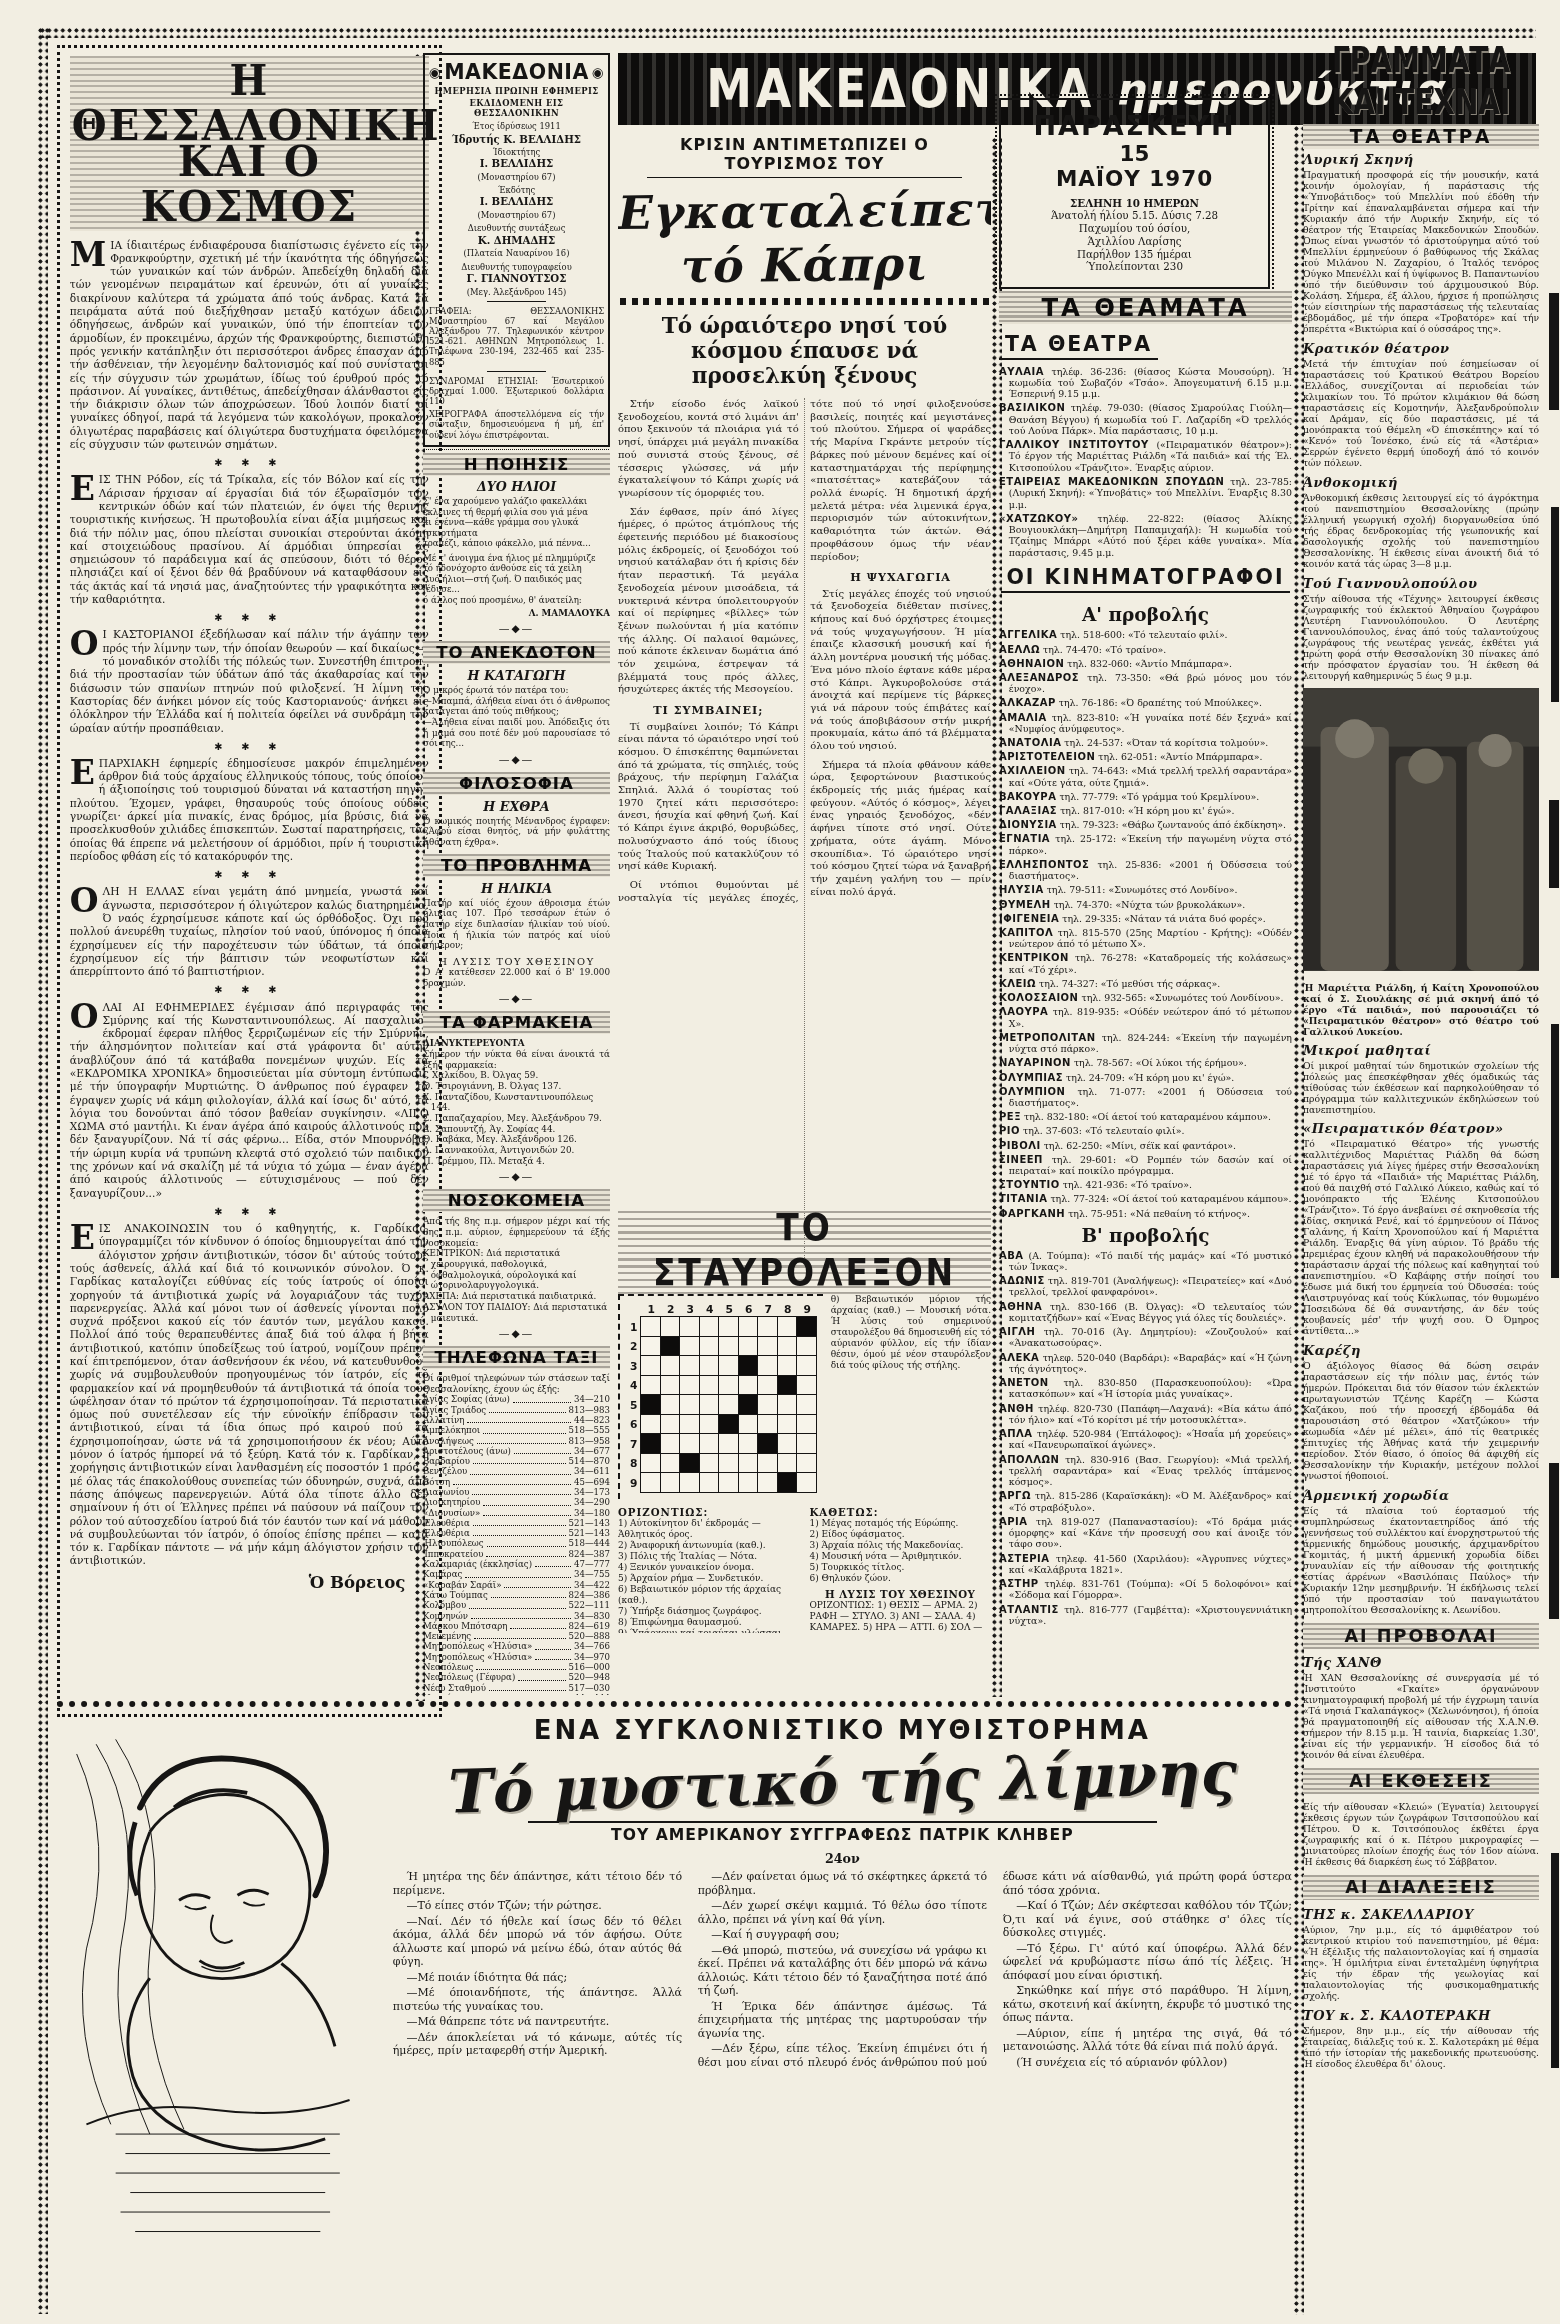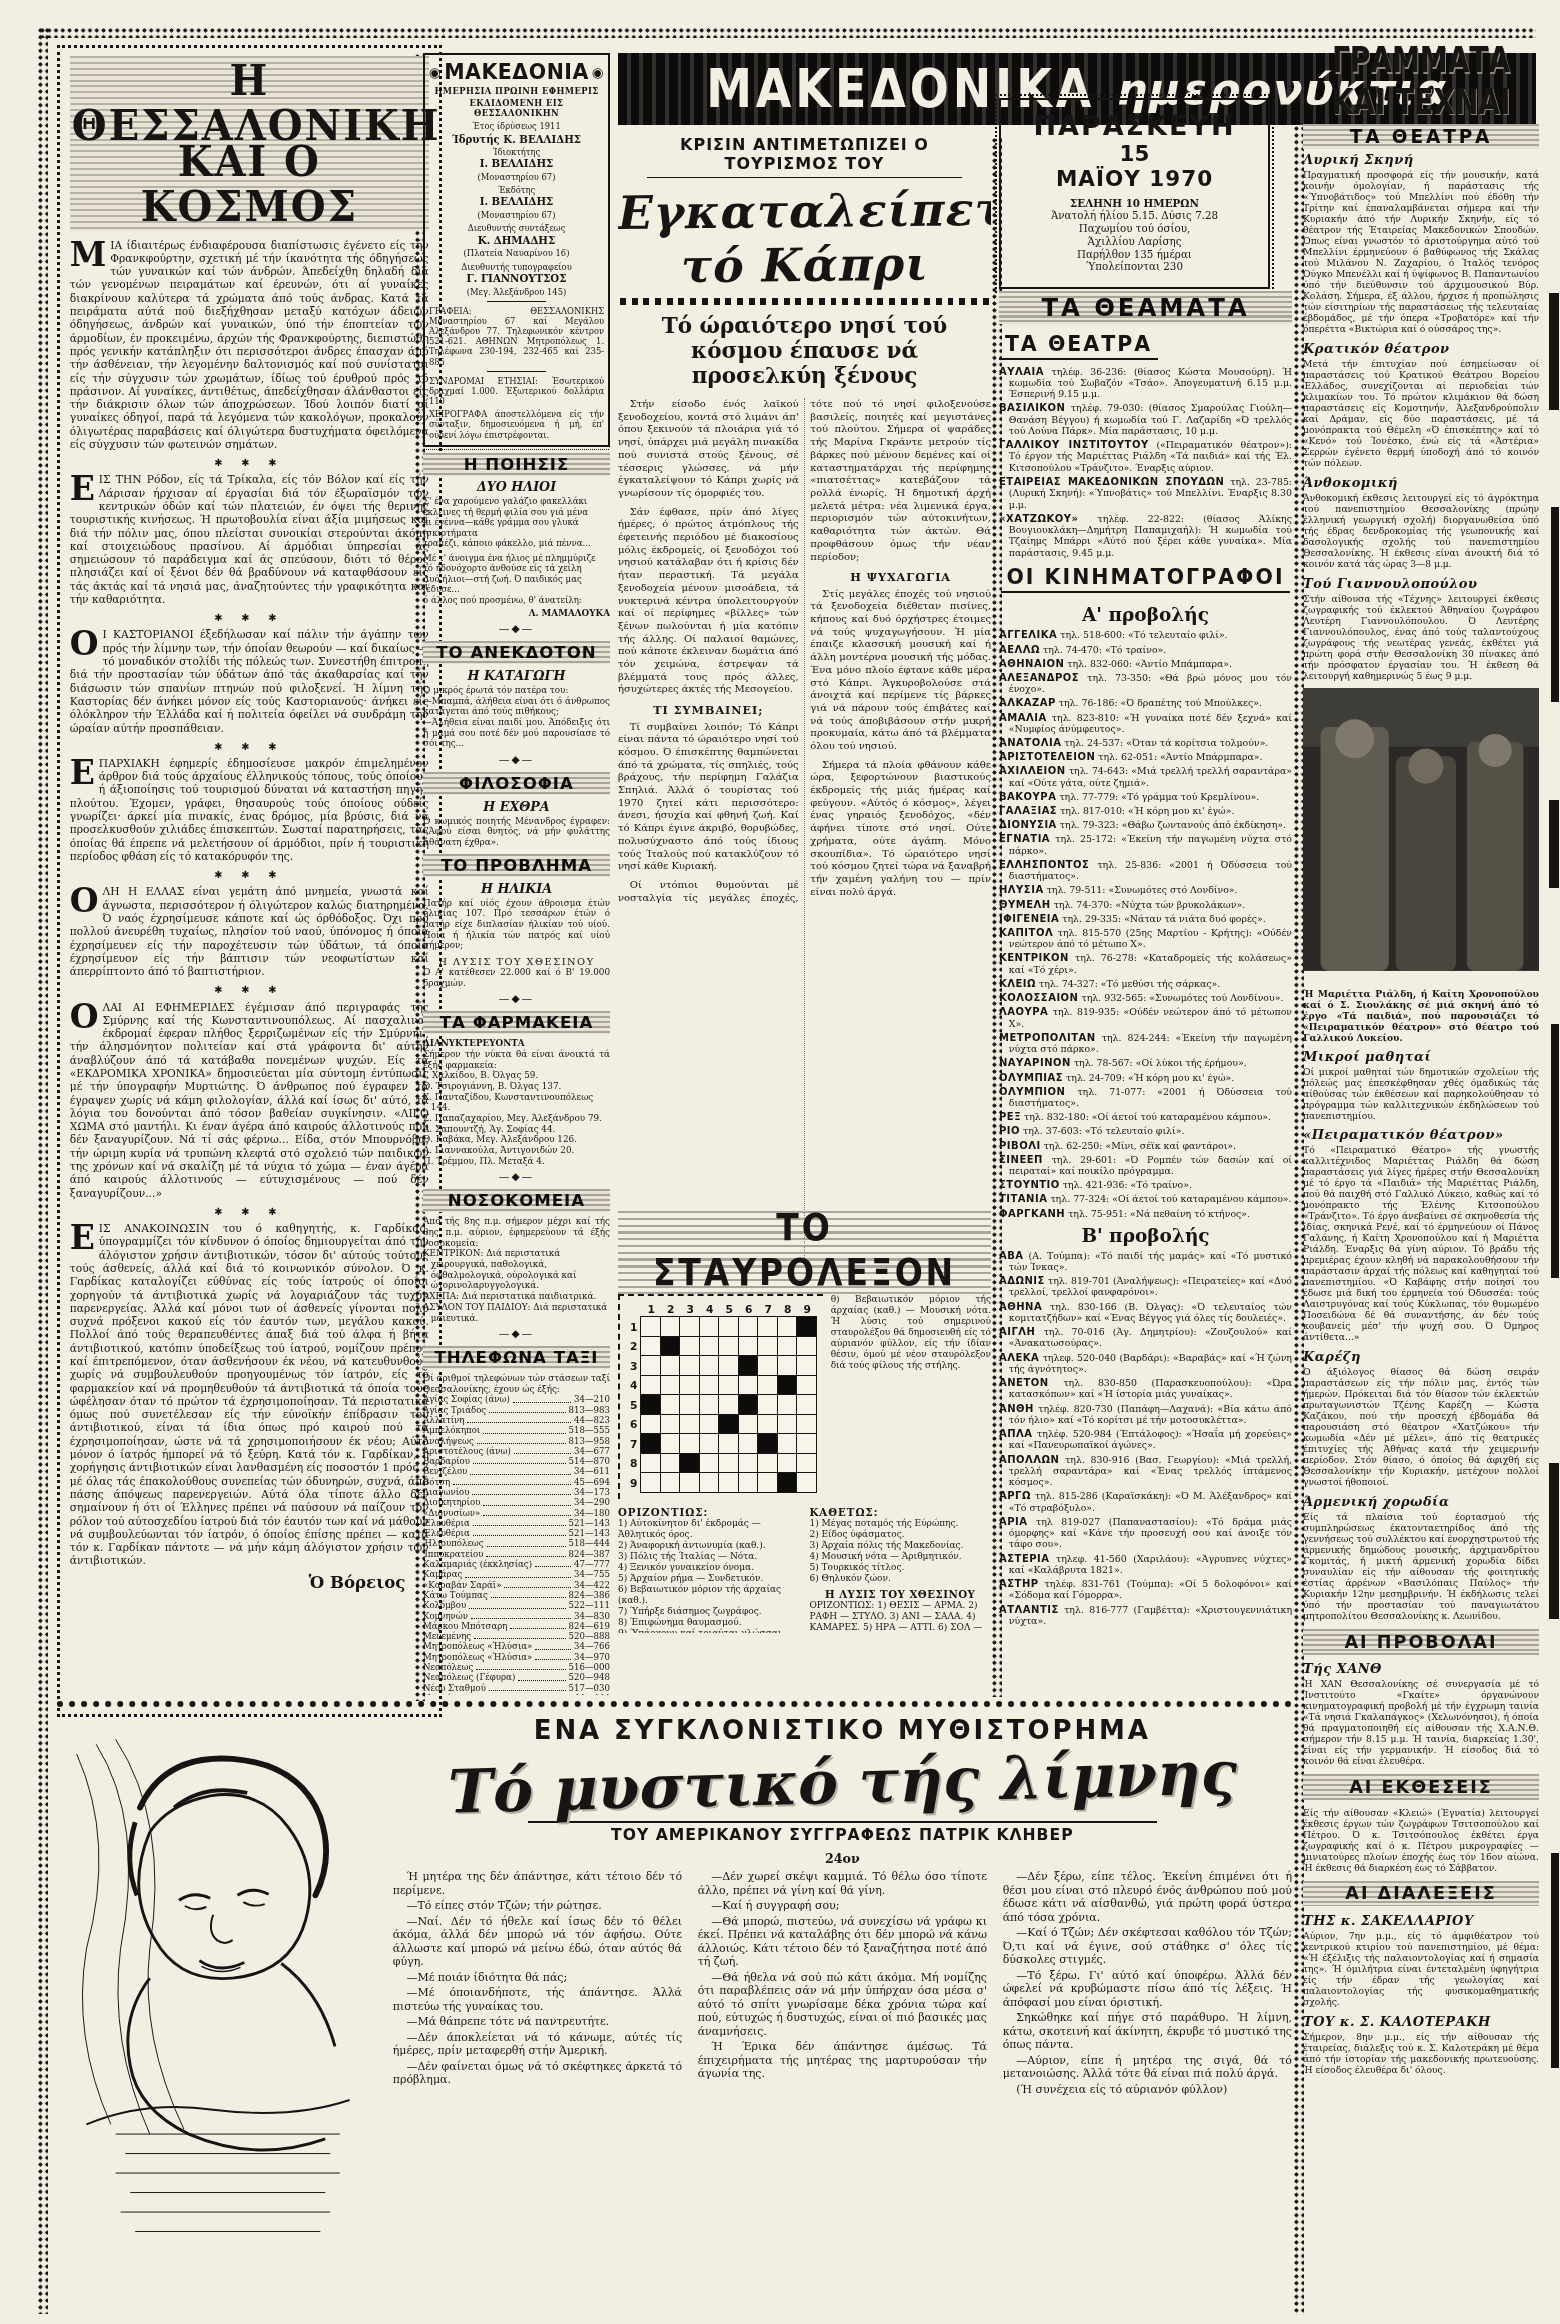--- a/index.html
+++ b/index.html
@@ -111,21 +111,21 @@
               text-shadow:1px 1px 0 #8a857a;}
   .art-sec{margin-bottom:6.8px;}
   .art-h{font-weight:bold;font-style:italic;font-size:13px;letter-spacing:0.5px;margin:3.9px 0 2px;}
   .art-h:empty{display:none;}
   .art-sec.bandy .art-h{font-style:normal;background:repeating-linear-gradient(180deg,#a9a49a 0 2px,#e7e2d4 2px 4.9px);
         text-align:center;font-family:"DejaVu Sans",sans-serif;font-size:17.6px;letter-spacing:2px;
         padding:2.9px 0;margin:7.8px 0 2px;}
   .art-t{font-size:9.2px;line-height:11px;text-align:justify;}
   .art-t:empty{display:none;}
   #photo-wrap{margin:5.9px 0;}
-  #photo-caption{font-size:9.2px;line-height:11px;font-weight:bold;text-align:justify;margin-top:13px;}
+  #photo-caption{font-size:9.2px;line-height:11px;font-weight:bold;text-align:justify;margin-top:7px;}
   
   #novel{position:absolute;left:57px;top:1701px;width:1235px;height:616px;overflow:hidden;
          border-top:6.8px dotted #161514;padding-top:7.8px;}
   #novel-flex{display:flex;gap:13.7px;height:100%;}
   #novel-illus{flex:0 0 322px;}
   #novel-main{flex:1;display:flex;flex-direction:column;}
   #novel-banner{font-family:"DejaVu Sans",sans-serif;font-weight:bold;font-size:26px;letter-spacing:2.9px;
                 text-align:center;}
   #novel-title{font-style:italic;font-weight:bold;font-size:60px;text-align:center;
                transform:rotate(-1.4deg);margin:2px 0 3.9px;
@@ -873,21 +873,20 @@
             <div>—Τό είπες στόν Τζών; τήν ρώτησε.</div>
             <div>—Ναί. Δέν τό ήθελε καί ίσως δέν τό θέλει άκόμα, άλλά δέν μπορώ νά τόν άφήσω. Ούτε άλλωστε καί μπορώ νά μείνω έδώ, όταν αύτός θά φύγη.</div>
             <div>—Μέ ποιάν ίδιότητα θά πάς;</div>
             <div>—Μέ όποιανδήποτε, τής άπάντησε. Άλλά πιστεύω τής γυναίκας του.</div>
             <div>—Μά θάπρεπε τότε νά παντρευτήτε.</div>
             <div>—Δέν άποκλείεται νά τό κάνωμε, αύτές τίς ήμέρες, πρίν μεταφερθή στήν Άμερική.</div>
             <div>—Δέν φαίνεται όμως νά τό σκέφτηκες άρκετά τό πρόβλημα.</div>
             <div>—Δέν χωρεί σκέψι καμμιά. Τό θέλω όσο τίποτε άλλο, πρέπει νά γίνη καί θά γίνη.</div>
             <div>—Καί ή συγγραφή σου;</div>
             <div>—Θά μπορώ, πιστεύω, νά συνεχίσω νά γράφω κι έκεί. Πρέπει νά καταλάβης ότι δέν μπορώ νά κάνω άλλοιώς. Κάτι τέτοιο δέν τό ξαναζήτησα ποτέ άπό τή ζωή.</div>
-            <div>—Θά ήθελα νά σού πώ κάτι άκόμα. Μή νομίζης ότι παραβλέπεις σάν νά μήν ύπήρχαν όσα μέσα σ' αύτό τό σπίτι γνωρίσαμε δέκα χρόνια τώρα καί πού, εύτυχώς ή δυστυχώς, είναι οί πιό βασικές μας άναμνήσεις.</div>
             <div>Ή Έρικα δέν άπάντησε άμέσως. Τά έπιχειρήματα τής μητέρας της μαρτυρούσαν τήν άγωνία της.</div>
             <div>—Δέν ξέρω, είπε τέλος. Έκείνη έπιμένει ότι ή θέσι μου είναι στό πλευρό ένός άνθρώπου πού μού έδωσε κάτι νά αίσθανθώ, γιά πρώτη φορά ύστερα άπό τόσα χρόνια.</div>
             <div>—Καί ό Τζών; Δέν σκέφτεσαι καθόλου τόν Τζών; Ό,τι καί νά έγινε, σού στάθηκε σ' όλες τίς δύσκολες στιγμές.</div>
             <div>—Τό ξέρω. Γι' αύτό καί ύποφέρω. Άλλά δέν ώφελεί νά κρυβώμαστε πίσω άπό τίς λέξεις. Ή άπόφασί μου είναι όριστική.</div>
             <div>Σηκώθηκε καί πήγε στό παράθυρο. Ή λίμνη, κάτω, σκοτεινή καί άκίνητη, έκρυβε τό μυστικό της όπως πάντα.</div>
             <div>—Αύριον, είπε ή μητέρα της σιγά, θά τό μετανοιώσης. Άλλά τότε θά είναι πιά πολύ άργά.</div>
             <div>(Ή συνέχεια είς τό αύριανόν φύλλον)</div>
           </div>
       </div>
     </div>

